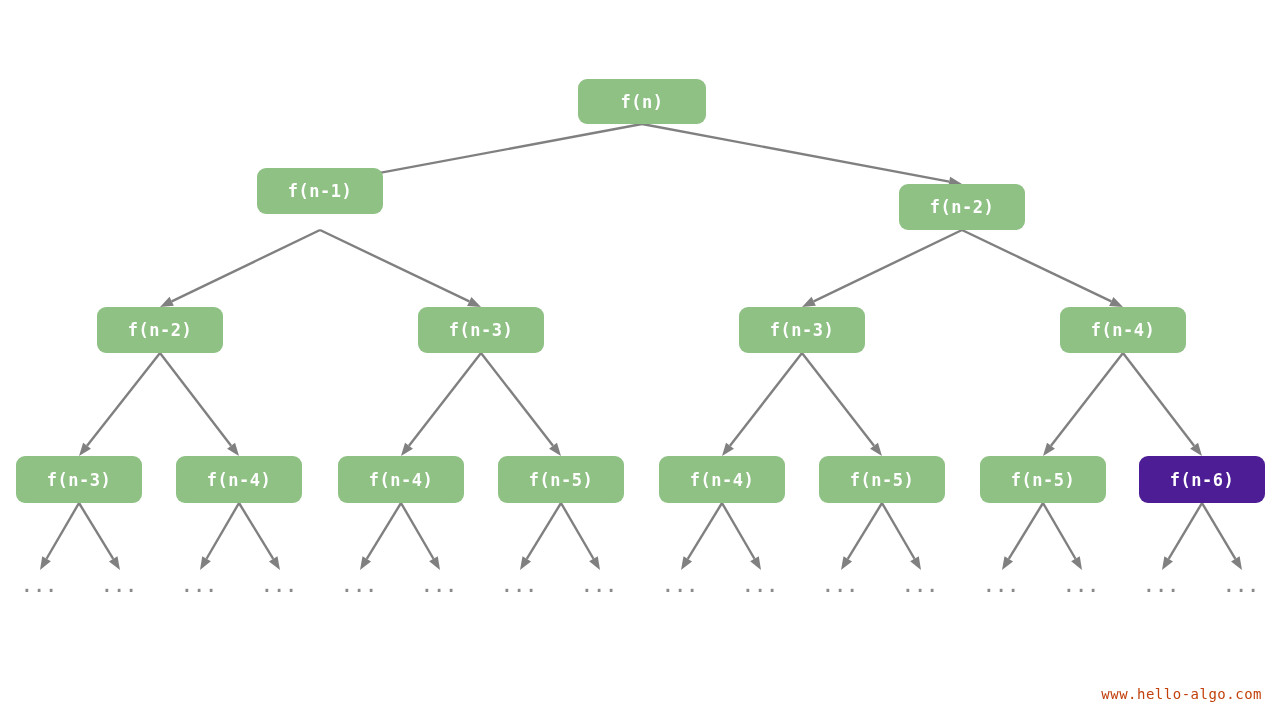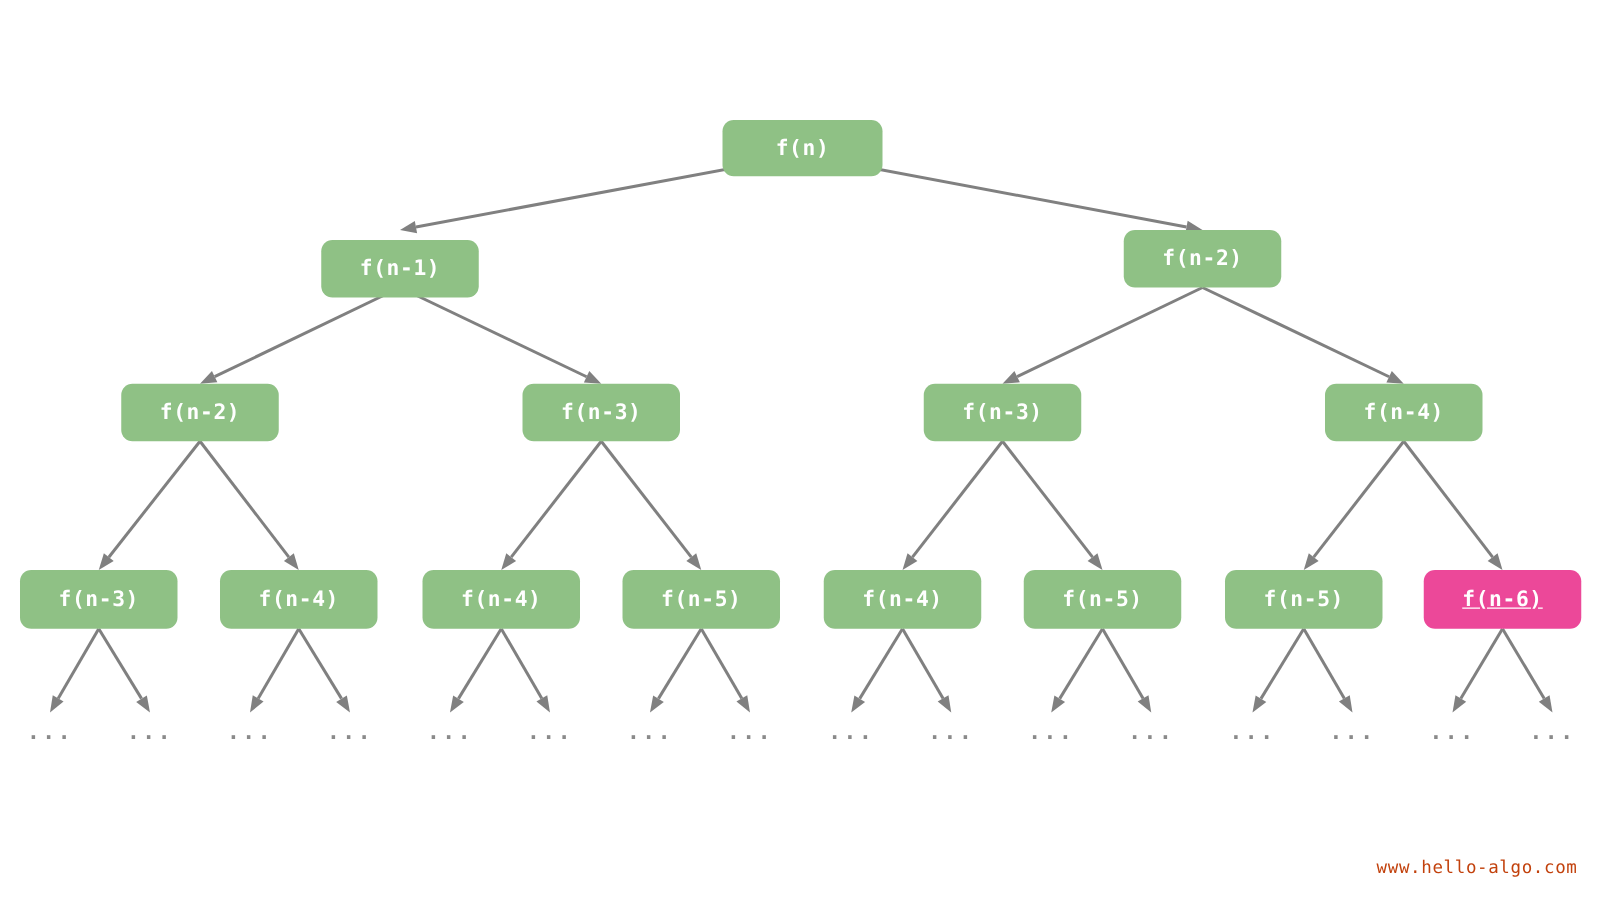--- a/index.html
+++ b/index.html
@@ -195,24 +195,24 @@
         <line x1="1202" y1="503" x2="1168.6639289281968" y2="558.8379190452703" stroke="#808080" stroke-width="2.4" stroke-linecap="butt"></line>
         <polygon points="1162,570 1164.3708208686853,556.2748694575023 1172.9570369877083,561.4009686330382" fill="#808080"></polygon>
       </g>
       <g>
         <line x1="1202" y1="503" x2="1235.3360710718032" y2="558.8379190452703" stroke="#808080" stroke-width="2.4" stroke-linecap="butt"></line>
         <polygon points="1242,570 1231.0429630122917,561.4009686330382 1239.6291791313147,556.2748694575023" fill="#808080"></polygon>
       </g>
     </svg>
 
   <div id="node-layer">
-      <div class="node" style="left: 578px; top: 96px; width: 128px; height: 45px; background: rgb(143, 193, 133); color: rgb(255, 255, 255);">
+      <div class="node" style="left: 578px; top: 79px; width: 128px; height: 45px; background: rgb(143, 193, 133); color: rgb(255, 255, 255);">
         <span>f(n)</span>
       </div>
-      <div class="node" style="left: 257px; top: 192px; width: 126px; height: 46px; background: rgb(143, 193, 133); color: rgb(255, 255, 255);">
+      <div class="node" style="left: 257px; top: 168px; width: 126px; height: 46px; background: rgb(143, 193, 133); color: rgb(255, 255, 255);">
         <span>f(n-1)</span>
       </div>
       <div class="node" style="left: 899px; top: 184px; width: 126px; height: 46px; background: rgb(143, 193, 133); color: rgb(255, 255, 255);">
         <span>f(n-2)</span>
       </div>
       <div class="node" style="left: 97px; top: 307px; width: 126px; height: 46px; background: rgb(143, 193, 133); color: rgb(255, 255, 255);">
         <span>f(n-2)</span>
       </div>
       <div class="node" style="left: 418px; top: 307px; width: 126px; height: 46px; background: rgb(143, 193, 133); color: rgb(255, 255, 255);">
         <span>f(n-3)</span>
@@ -237,21 +237,21 @@
       </div>
       <div class="node" style="left: 659px; top: 456px; width: 126px; height: 47px; background: rgb(143, 193, 133); color: rgb(255, 255, 255);">
         <span>f(n-4)</span>
       </div>
       <div class="node" style="left: 819px; top: 456px; width: 126px; height: 47px; background: rgb(143, 193, 133); color: rgb(255, 255, 255);">
         <span>f(n-5)</span>
       </div>
       <div class="node" style="left: 980px; top: 456px; width: 126px; height: 47px; background: rgb(143, 193, 133); color: rgb(255, 255, 255);">
         <span>f(n-5)</span>
       </div>
-      <div class="node" style="left: 1139px; top: 456px; width: 126px; height: 47px; background: #ec4899; color: rgb(255, 255, 255); text-decoration: underline;">
+      <div class="node" style="left: 1139px; top: 456px; width: 126px; height: 47px; background: #4c1d95; color: rgb(255, 255, 255);">
         <span>f(n-6)</span>
       </div>
     </div>
 
   <div id="ellipsis-layer">
       <div class="ellipsis" style="left: 40px; top: 586px; color: rgb(138, 138, 138);">...</div>
       <div class="ellipsis" style="left: 120px; top: 586px; color: rgb(138, 138, 138);">...</div>
       <div class="ellipsis" style="left: 200px; top: 586px; color: rgb(138, 138, 138);">...</div>
       <div class="ellipsis" style="left: 280px; top: 586px; color: rgb(138, 138, 138);">...</div>
       <div class="ellipsis" style="left: 360px; top: 586px; color: rgb(138, 138, 138);">...</div>

